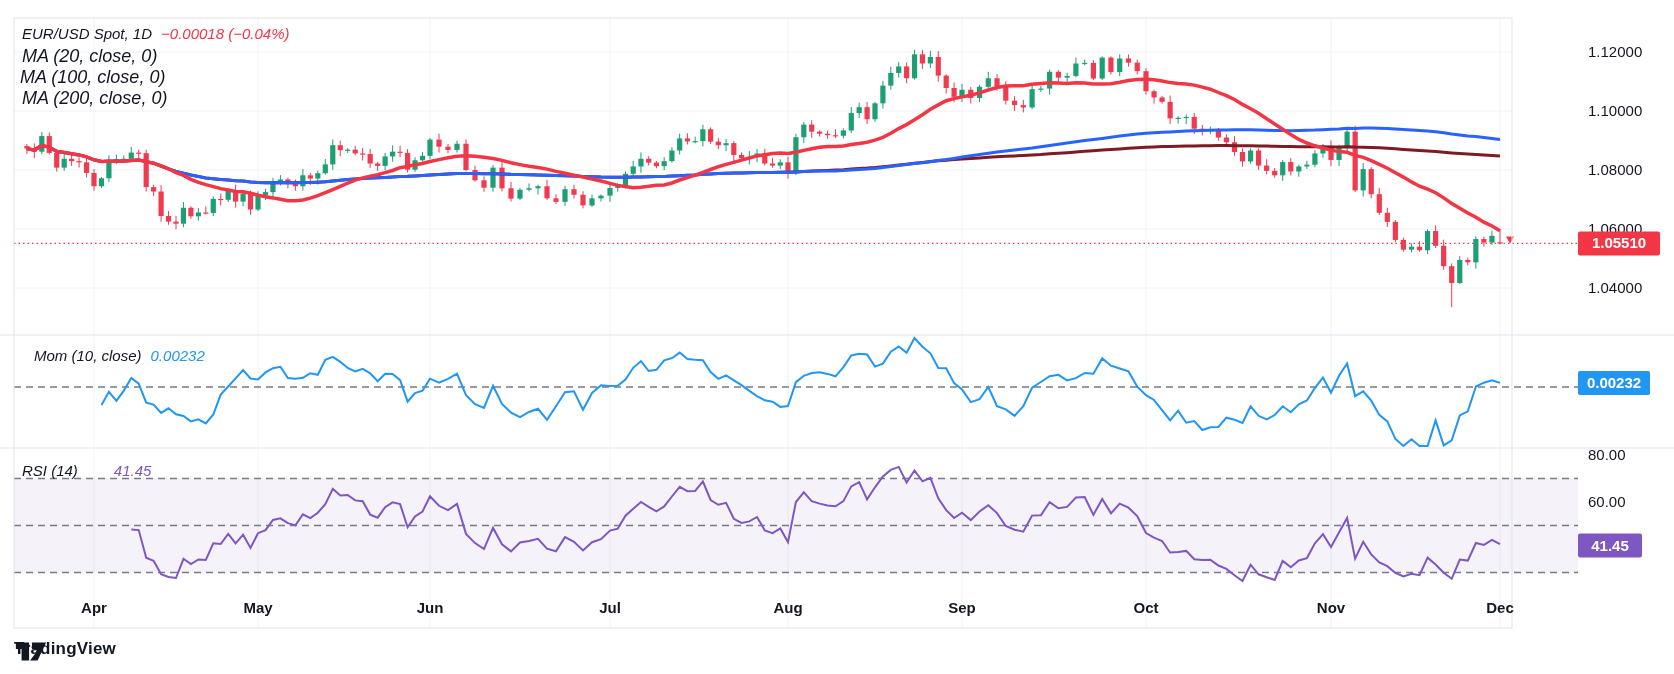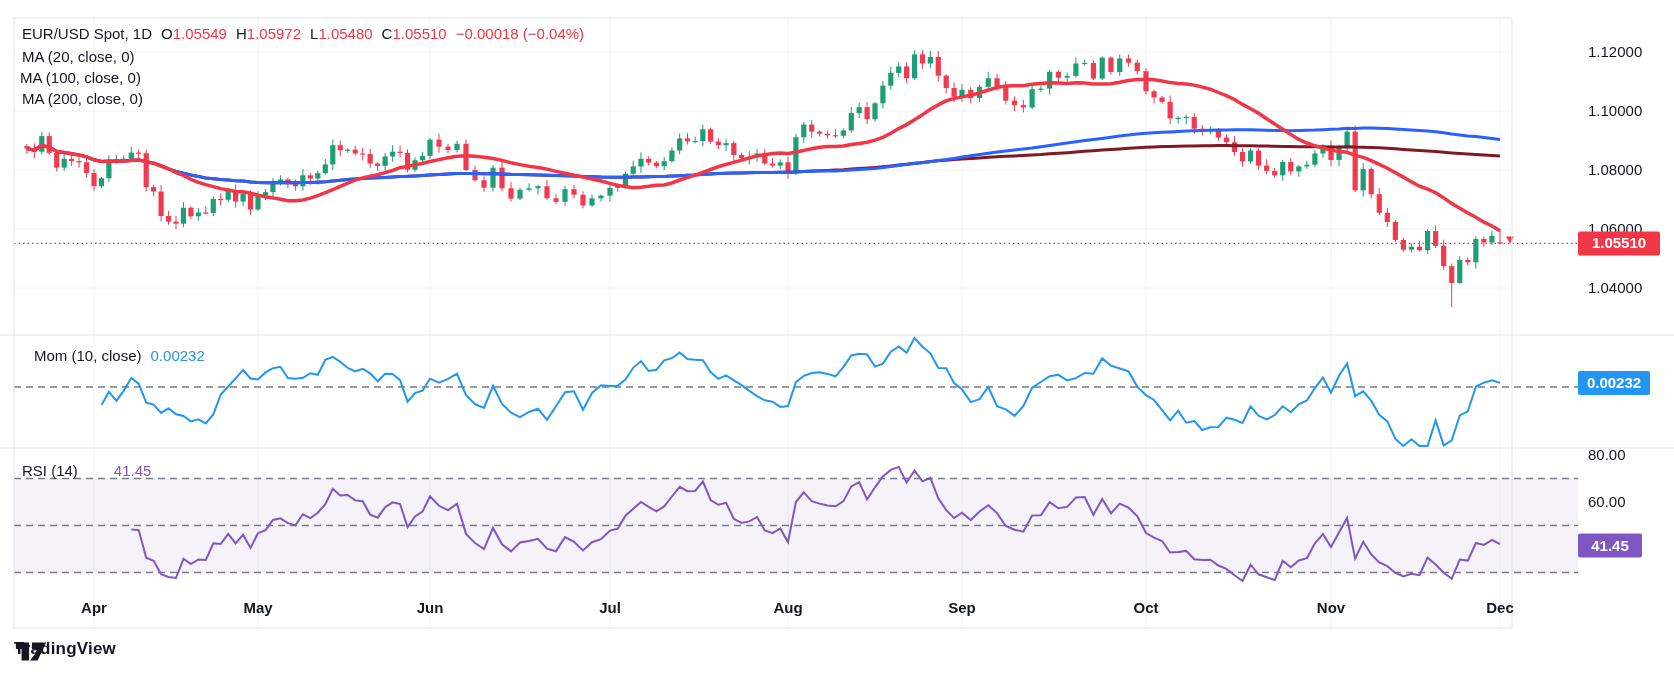--- a/index.html
+++ b/index.html
@@ -1,26 +1,26 @@
 <!DOCTYPE html>
 <html><head>
 <meta charset="utf-8">
 <style>
   html,body{margin:0;padding:0;background:#ffffff;}
   #app{position:relative;width:1674px;height:674px;background:#fff;overflow:hidden;
        font-family:"Liberation Sans",sans-serif;color:#131722;}
   svg{position:absolute;left:0;top:0;}
   svg text{font-family:"Liberation Sans",sans-serif;}
-  .ovl{position:absolute;font-size:15px;line-height:21px;white-space:nowrap;}
+  .ovl{position:absolute;font-size:15px;line-height:21px;white-space:nowrap;font-style:italic;}
   .row{display:flex;gap:9px;align-items:baseline;}
   .red{color:#f23645;}
   .blu{color:#2196f3;}
   .pur{color:#7e57c2;}
   .k{color:#131722;}
-  .ma{font-size:15px;color:#131722;}
+  .ma{font-size:18px;color:#131722;}
   #footer{position:absolute;left:14px;top:639px;display:flex;align-items:center;gap:8px;}
   #footer .brand{font-size:17px;font-weight:600;color:#131722;letter-spacing:.2px;}
 </style>
 </head>
 <body>
 <div id="app">
 
 <svg id="cv" width="1674" height="674">
       <defs>
         <clipPath id="cpMain">
@@ -465,26 +465,20 @@
         <text x="788" y="613" font-size="15" font-weight="600" fill="#131722" text-anchor="middle">Aug</text>
         <text x="962" y="613" font-size="15" font-weight="600" fill="#131722" text-anchor="middle">Sep</text>
         <text x="1146" y="613" font-size="15" font-weight="600" fill="#131722" text-anchor="middle">Oct</text>
         <text x="1331" y="613" font-size="15" font-weight="600" fill="#131722" text-anchor="middle">Nov</text>
         <text x="1500" y="613" font-size="15" font-weight="600" fill="#131722" text-anchor="middle">Dec</text>
       </g>
     </svg>
 
 <div class="ovl row" style="left:22px;top:23px;">
   <span class="k">EUR/USD Spot, 1D</span>
-  <span id="ohlc-items" class="row">
-        <span><span class="k">O</span><span class="red">1.05549</span></span>
-        <span><span class="k">H</span><span class="red">1.05972</span></span>
-        <span><span class="k">L</span><span class="red">1.05480</span></span>
-        <span><span class="k">C</span><span class="red">1.05510</span></span>
-      </span>
   <span class="red">−0.00018 (−0.04%)</span>
 </div>
 <div class="ovl ma" style="left:22px;top:46px;">MA (20, close, 0)</div>
 <div class="ovl ma" style="left:20px;top:67px;">MA (100, close, 0)</div>
 <div class="ovl ma" style="left:22px;top:88px;text-align:center;">MA (200, close, 0)</div>
 
 <div class="ovl row" style="left:34px;top:345px;">
   <span class="k">Mom (10, close)</span>
   <span class="blu">0.00232</span>
 </div>

